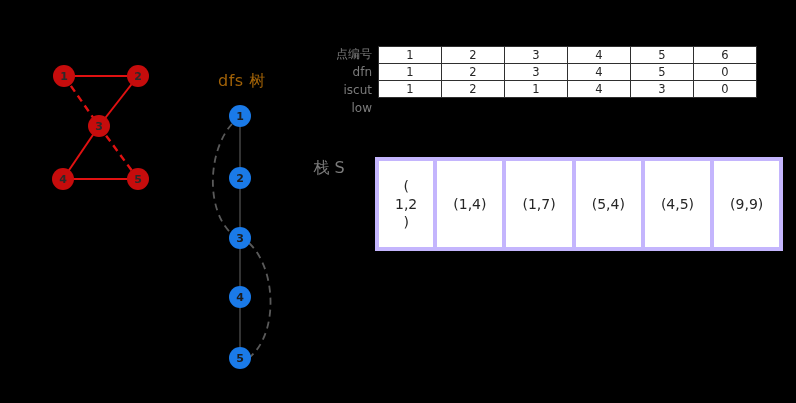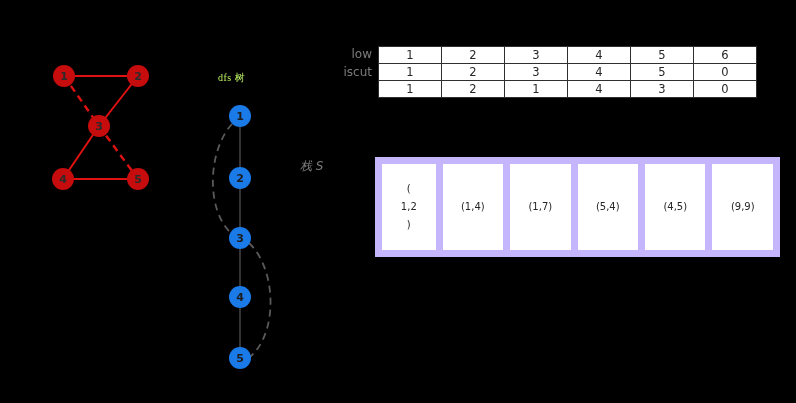--- a/index.html
+++ b/index.html
@@ -25,21 +25,21 @@
   }
   .tnode{
     position:absolute;width:22px;height:22px;border-radius:50%;
     background:#1a7ae8;
     color:#1c1c1c;font-size:11px;font-weight:bold;
     display:flex;align-items:center;justify-content:center;
     line-height:1;z-index:5;
   }
   #tree-title{
     position:absolute;left:18px;top:6px;
-    color:#bef264;font-size:10px;letter-spacing:.5px;white-space:nowrap;font-family:Liberation Serif, serif;
+    color:#a16207;font-size:16px;letter-spacing:.5px;white-space:nowrap;
   }
 
   
   #table-area{position:absolute;left:300px;top:45px;width:480px;}
   .row-labels{
     position:absolute;left:0;top:0;width:72px;text-align:right;
   }
   .row-label{
     color:#7b7b7b;font-size:12px;height:18px;line-height:18px;white-space:nowrap;
   }
@@ -50,33 +50,33 @@
   table.grid td{
     width:62px;height:16px;
     background:#ffffff;color:#262626;
     border:1px solid #2f2f2f;
     text-align:center;vertical-align:middle;
     font-size:11.5px;padding:0;line-height:16px;
   }
   
   #stack-wrap{position:absolute;left:300px;top:157px;width:480px;}
   #stack-label{
-    position:absolute;left:0;top:1px;width:58px;text-align:left;
-    color:#7b7b7b;font-size:12px;white-space:nowrap;font-style:italic;
+    position:absolute;left:0;top:1px;width:58px;text-align:center;
+    color:#7b7b7b;font-size:16px;white-space:nowrap;
   }
   table.stack{
     position:absolute;left:75px;top:0;
     border-collapse:collapse;table-layout:fixed;
   }
   table.stack td{
     width:63px;height:18px;
     background:#ffffff;color:#262626;
-    border:7px solid #c4b5fd;
+    border:4px solid #c4b5fd;
     text-align:center;vertical-align:middle;
-    font-size:10px;padding:16px;line-height:18px;
+    font-size:14px;padding:16px;line-height:18px;
   }
   svg{display:block;}
 </style>
 </head>
 <body>
 
 <div id="stage">
 
   <div id="graph-panel">
     <svg width="200" height="240">
@@ -136,22 +136,24 @@
     <div class="tnode abs" style="left:229px;top:286px;">
         <span>4</span>
       </div>
     <div class="tnode abs" style="left:229px;top:347px;">
         <span>5</span>
       </div>
   </div>
 
   <div id="table-area">
     <div class="row-labels">
+      <div class="row-label">点编号</div>
+      <div class="row-label">dfn</div>
+      <div class="row-label">iscut</div>
       <div class="row-label">low</div>
-      <div class="row-label">iscut</div>
     </div>
 
     <table class="grid">
       <tbody>
         <tr>
           <td>1</td>
           <td>2</td>
           <td>3</td>
           <td>4</td>
           <td>5</td>

